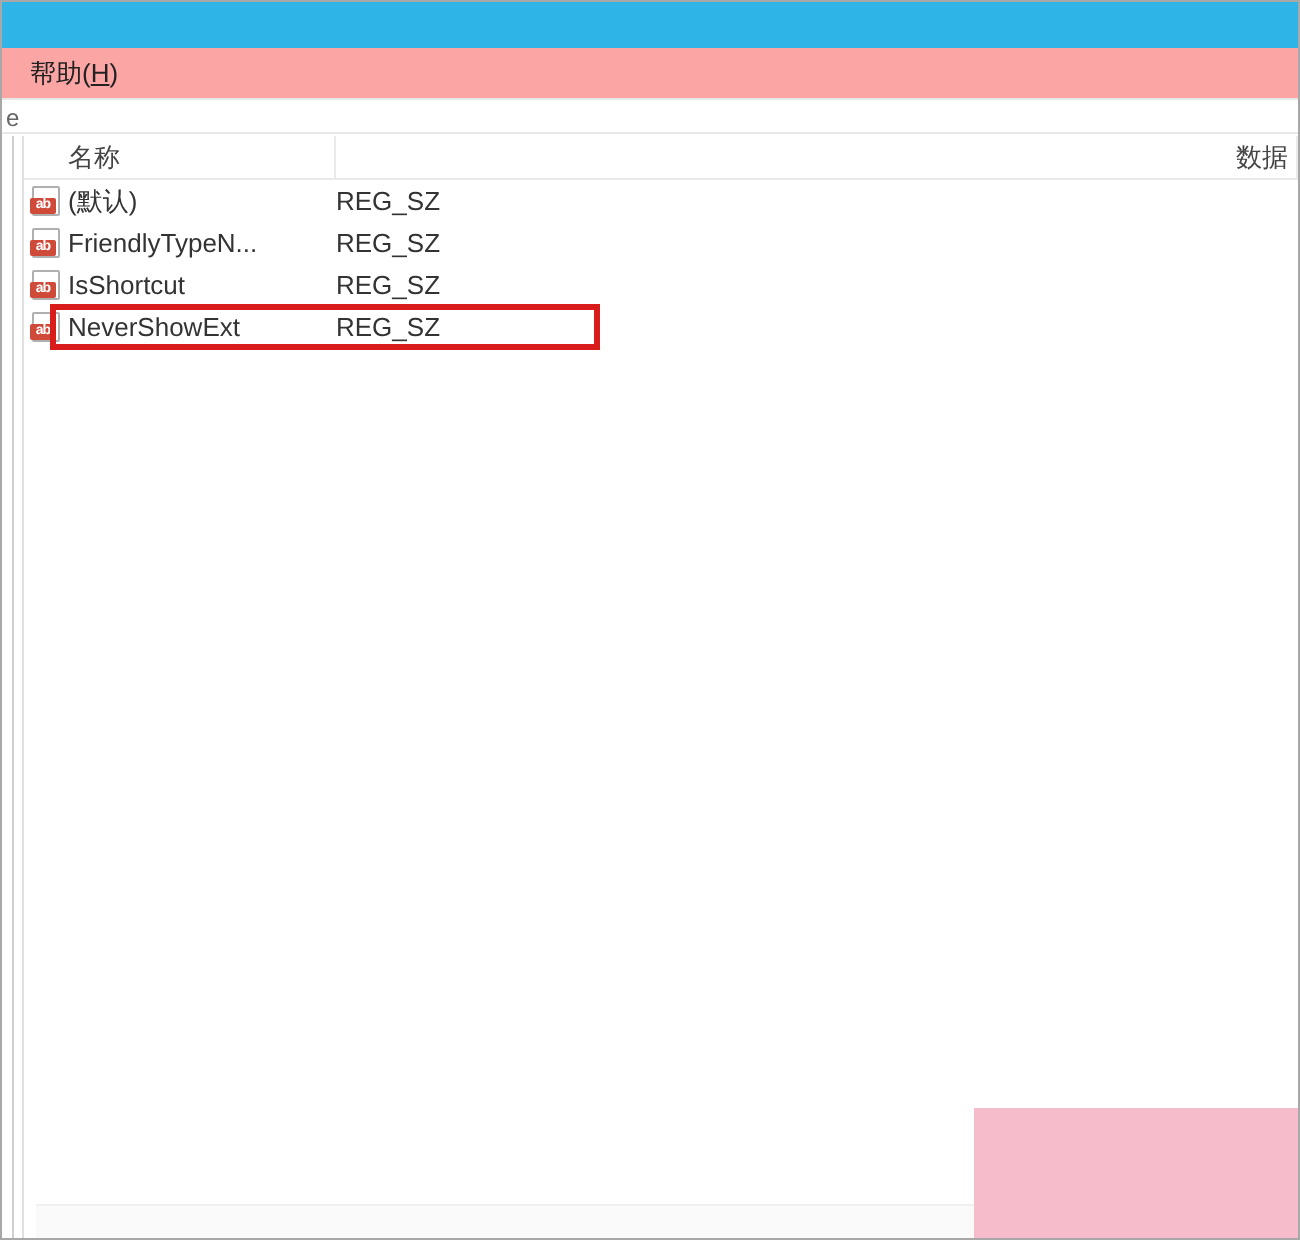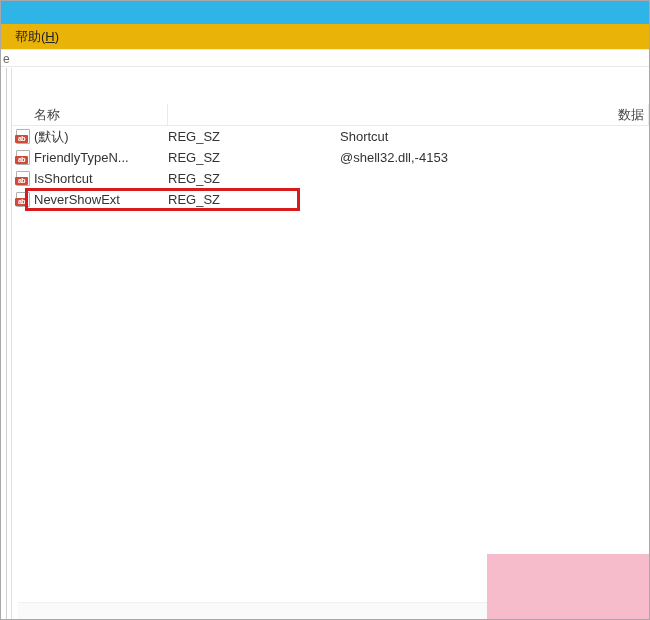--- a/index.html
+++ b/index.html
@@ -16,21 +16,21 @@
     position: relative;
     width: 650px; height: 620px;
     border: 1px solid #a8a8a8;
   }
   .titlebar {
     height: 23px;
     background: #2eb4e6;
   }
   .menubar {
     height: 26px;
-    background: #eab308;
+    background: #fca5a5;
     border-bottom: 1px solid #e8e8e8;
     display: flex;
     align-items: center;
     padding-left: 8px;
   }
   .menu-item {
     padding: 2px 6px;
     font-size: 13px;
     color: #222;
   }
@@ -56,21 +56,20 @@
   }
   .splitter {
     width: 5px;
     background: #fff;
     border-right: 1px solid #e0e0e0;
     cursor: col-resize;
   }
   .list {
     flex: 1;
     position: relative;
-    margin-top: 36px;
   }
   .row {
     display: flex;
     align-items: center;
     height: 21px;
   }
   .header-row {
     height: 22px;
     border-bottom: 1px solid #eaeaea;
     color: #444;
@@ -180,34 +179,32 @@
 
       <div class="row data-row">
         <div class="col-icon">
           <div class="reg-icon str">
             <div class="sheet"></div>
               <div class="tag"></div>
           </div>
         </div>
         <div class="col-name">(默认)</div>
         <div class="col-type">REG_SZ</div>
-        <div class="col-data">Shortcut</div>
       </div>
 
 
       <div class="row data-row">
         <div class="col-icon">
           <div class="reg-icon str">
             <div class="sheet"></div>
               <div class="tag"></div>
           </div>
         </div>
         <div class="col-name">FriendlyTypeN...</div>
         <div class="col-type">REG_SZ</div>
-        <div class="col-data">@shell32.dll,-4153</div>
       </div>
 
       <div class="row data-row">
         <div class="col-icon">
           <div class="reg-icon str">
             <div class="sheet"></div>
               <div class="tag"></div>
           </div>
         </div>
         <div class="col-name">IsShortcut</div>

